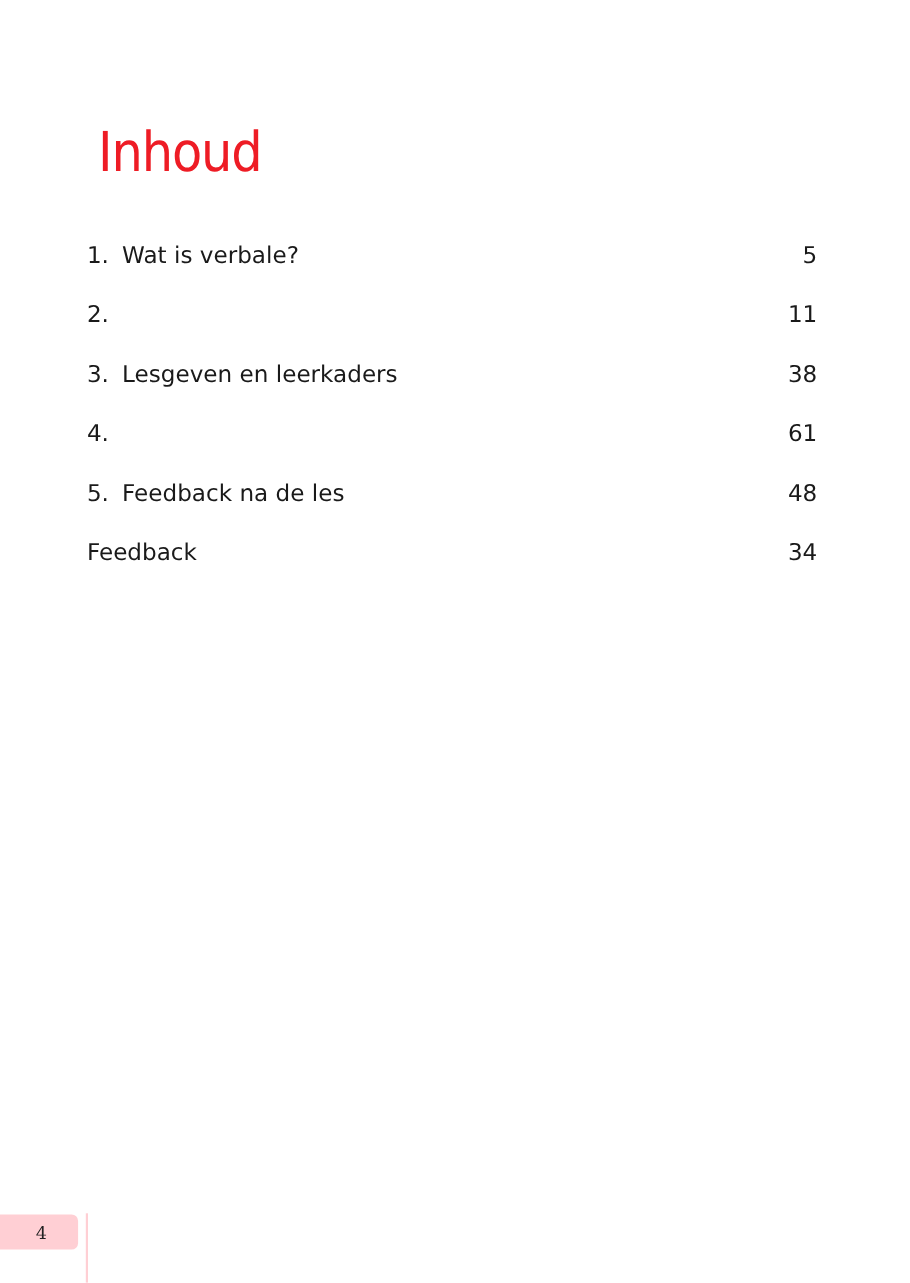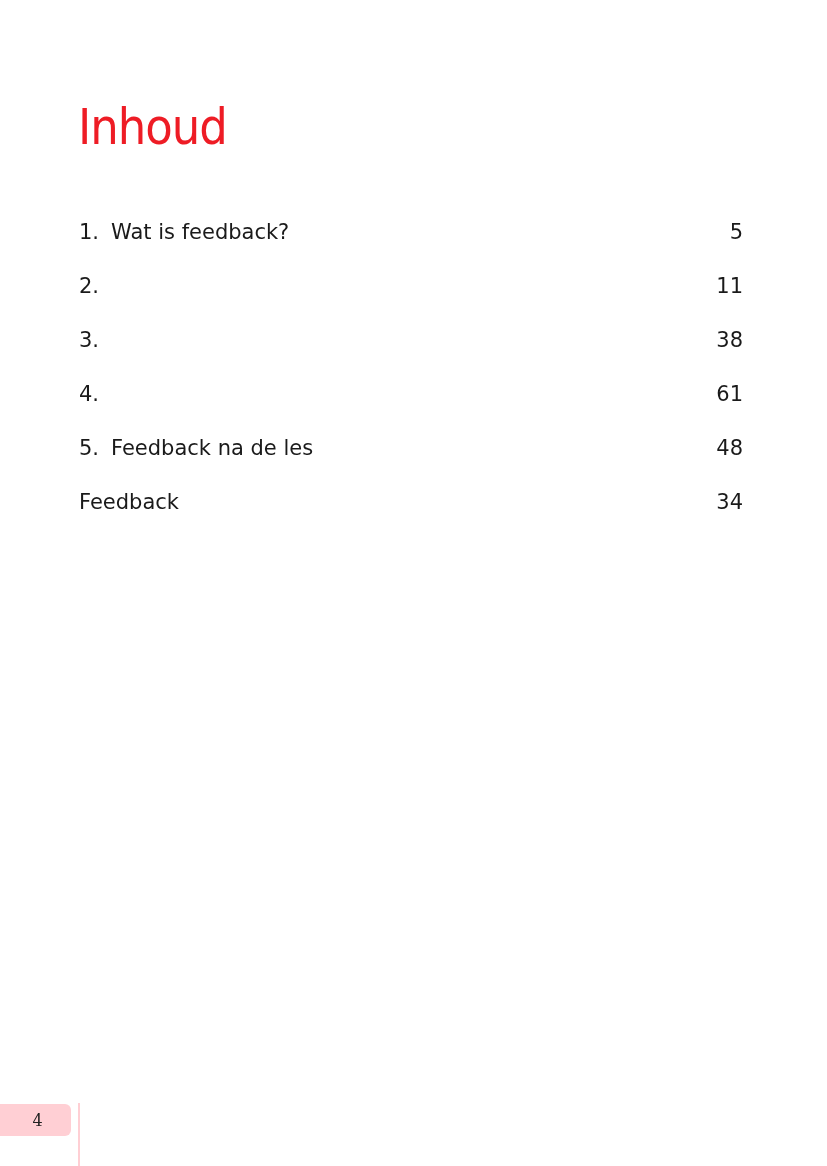--- a/index.html
+++ b/index.html
@@ -4,21 +4,21 @@
 <style>
   html, body { margin: 0; padding: 0; }
   body {
     width: 827px; height: 1166px; background: #ffffff;
     position: relative; overflow: hidden;
     font-family: "DejaVu Sans", sans-serif; color: #1a1a1a;
   }
   .title {
     position: absolute; left: 78px; top: 98px;
     font-family: "DejaVu Sans", sans-serif; font-weight: normal;
-    font-size: 50px; letter-spacing: -1px; color: #ee1c25; margin: 0;
+    font-size: 50px; letter-spacing: -1px; color: #ee1c25; margin: 11px;
     font-stretch: condensed;
   }
   .toc { position: absolute; left: 79px; top: 216px; width: 664px; }
   .toc-row {
     position: relative; height: 54px; display: flex; align-items: flex-start;
     font-size: 21px; line-height: 32px;
   }
   .toc-num { width: 32px; display: inline-block; }
   .toc-label { flex: 1; }
   .toc-page { position: absolute; right: 0; top: 0; text-align: right; }
@@ -35,29 +35,30 @@
   }
 </style>
 </head>
 <body>
 
 <h1 class="title">Inhoud</h1>
 
 <div class="toc">
   <div class="toc-row">
     <span class="toc-num">1.</span>
-    <span class="toc-label">Wat is feedback?</span>
+    <span class="toc-label">Wat is verbale?</span>
     <span class="toc-page">5</span>
   </div>
   <div class="toc-row">
     <span class="toc-num">2.</span>
     <span class="toc-page">11</span>
   </div>
   <div class="toc-row">
     <span class="toc-num">3.</span>
+    <span class="toc-label">Lesgeven en leerkaders</span>
     <span class="toc-page">38</span>
   </div>
   <div class="toc-row">
     <span class="toc-num">4.</span>
     <span class="toc-page">61</span>
   </div>
   <div class="toc-row">
     <span class="toc-num">5.</span>
     <span class="toc-label">Feedback na de les</span>
     <span class="toc-page">48</span>

